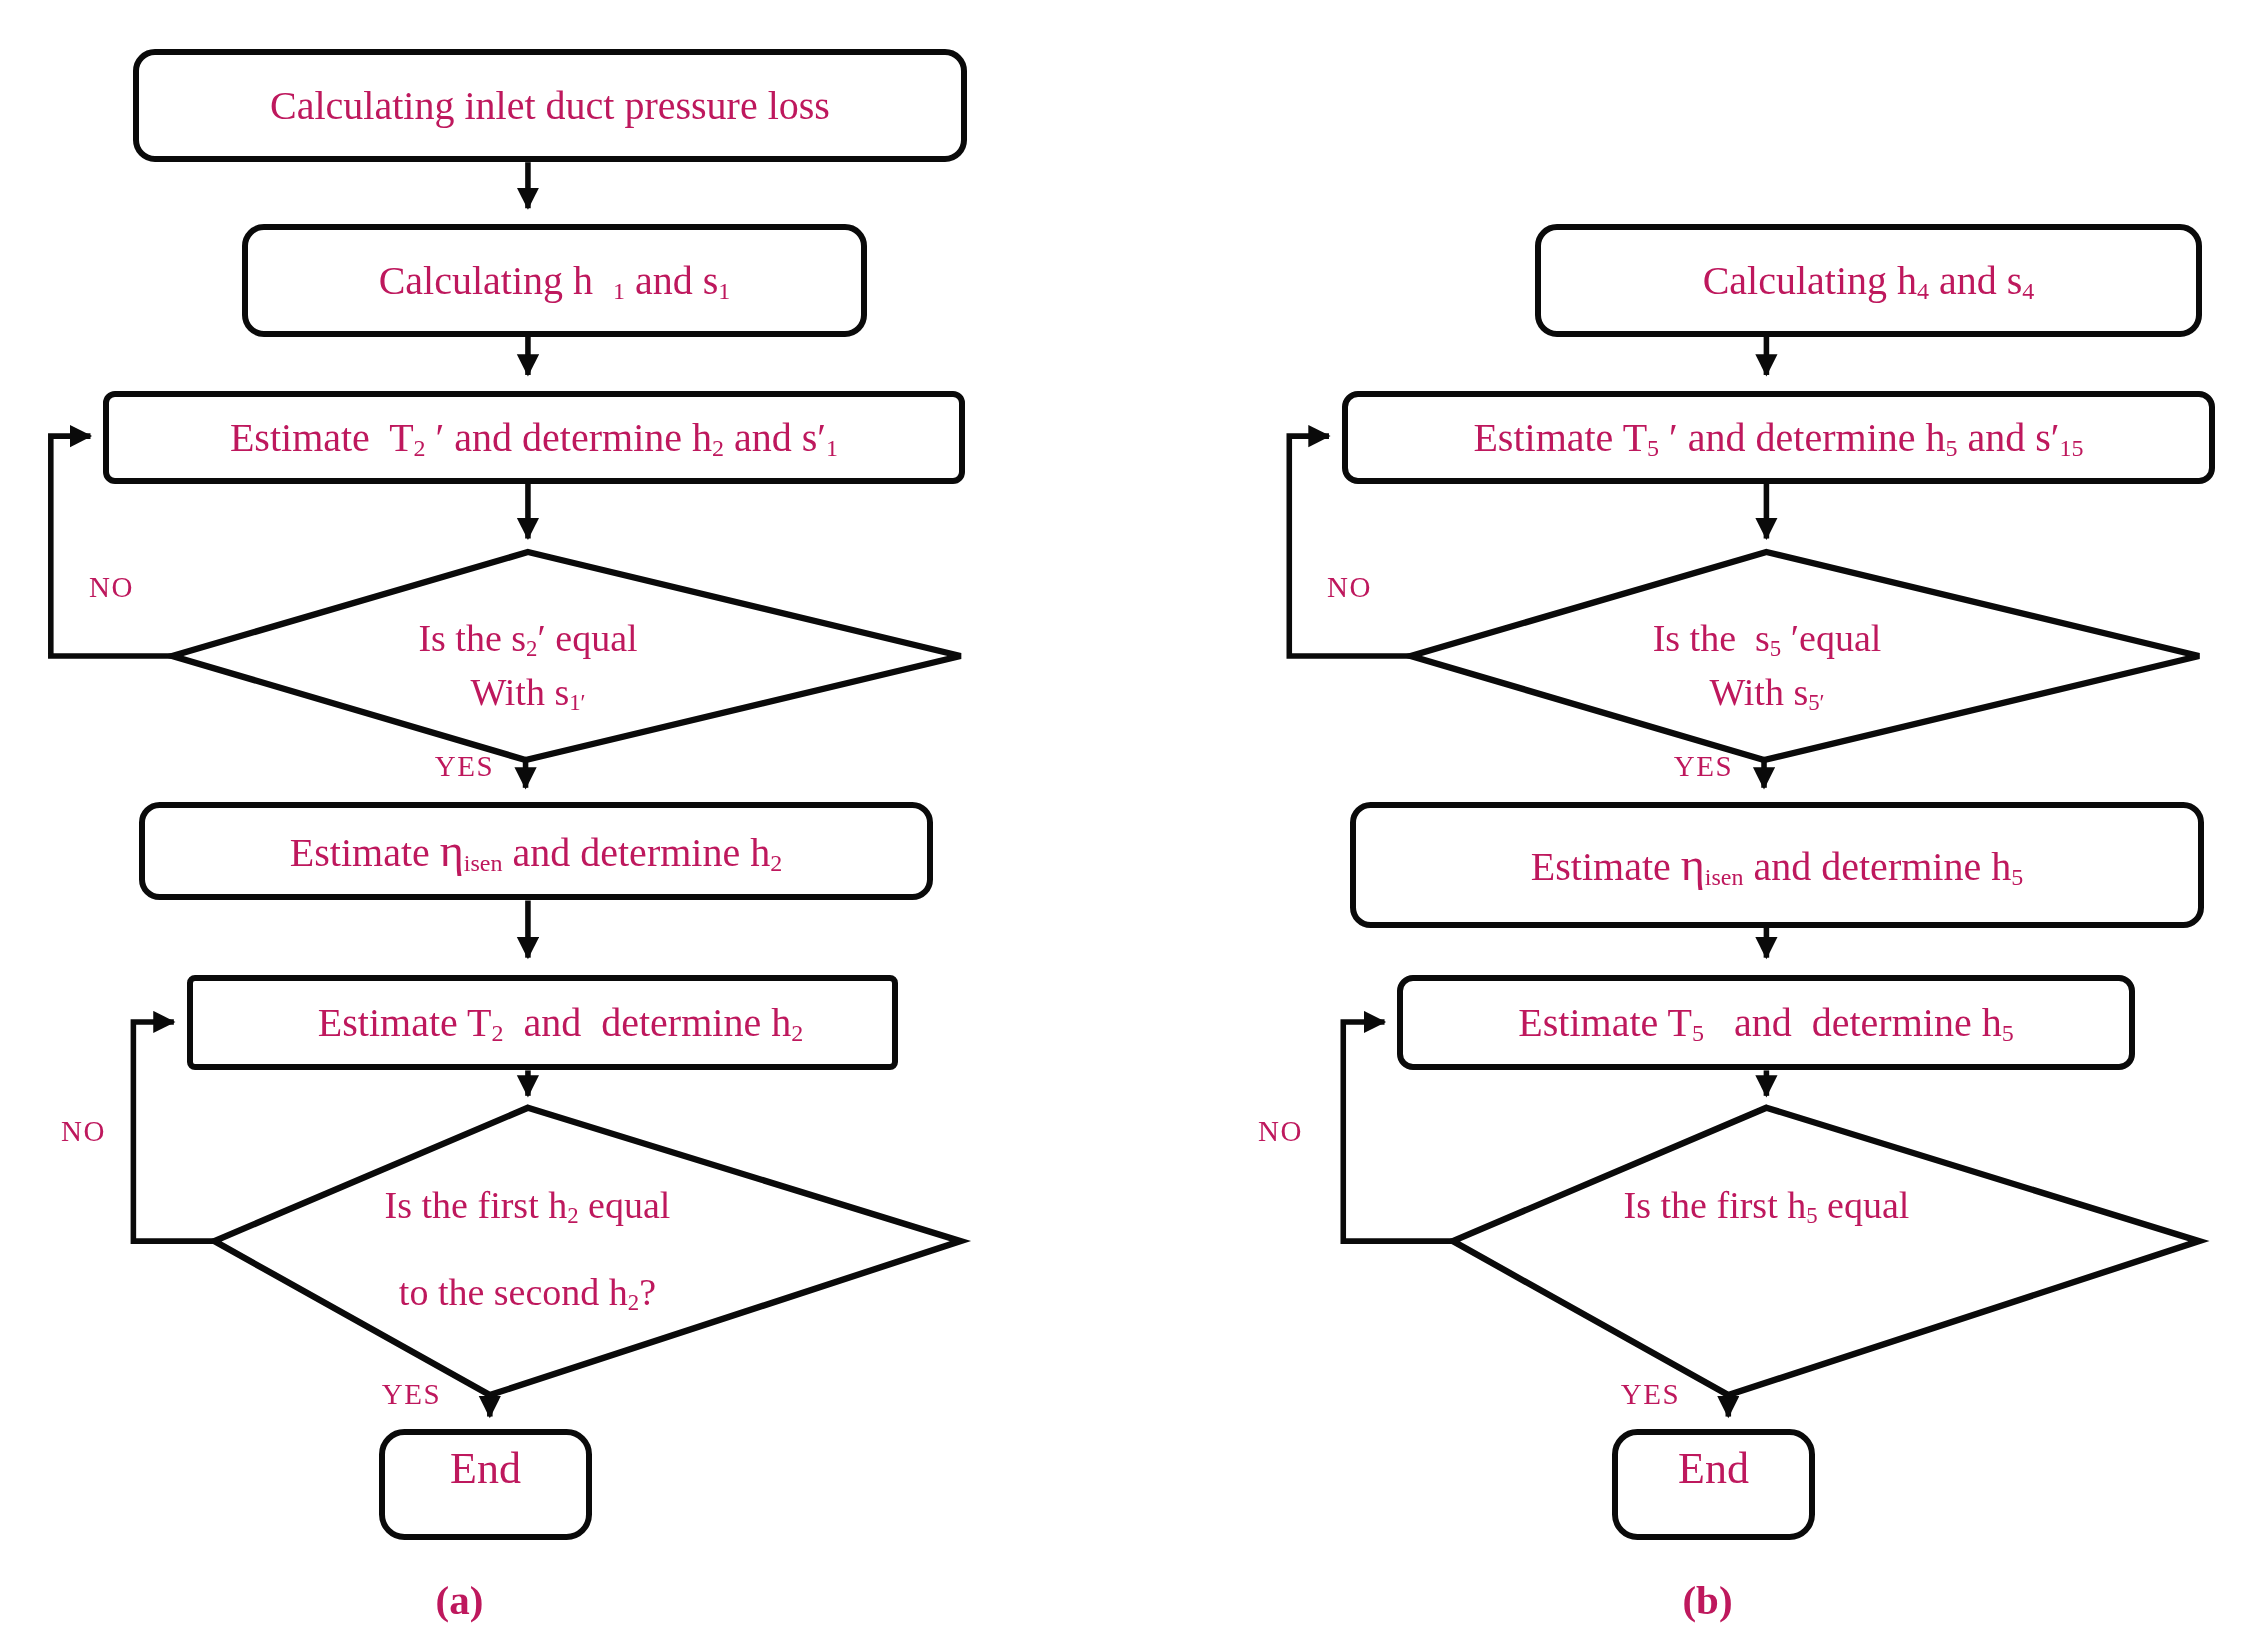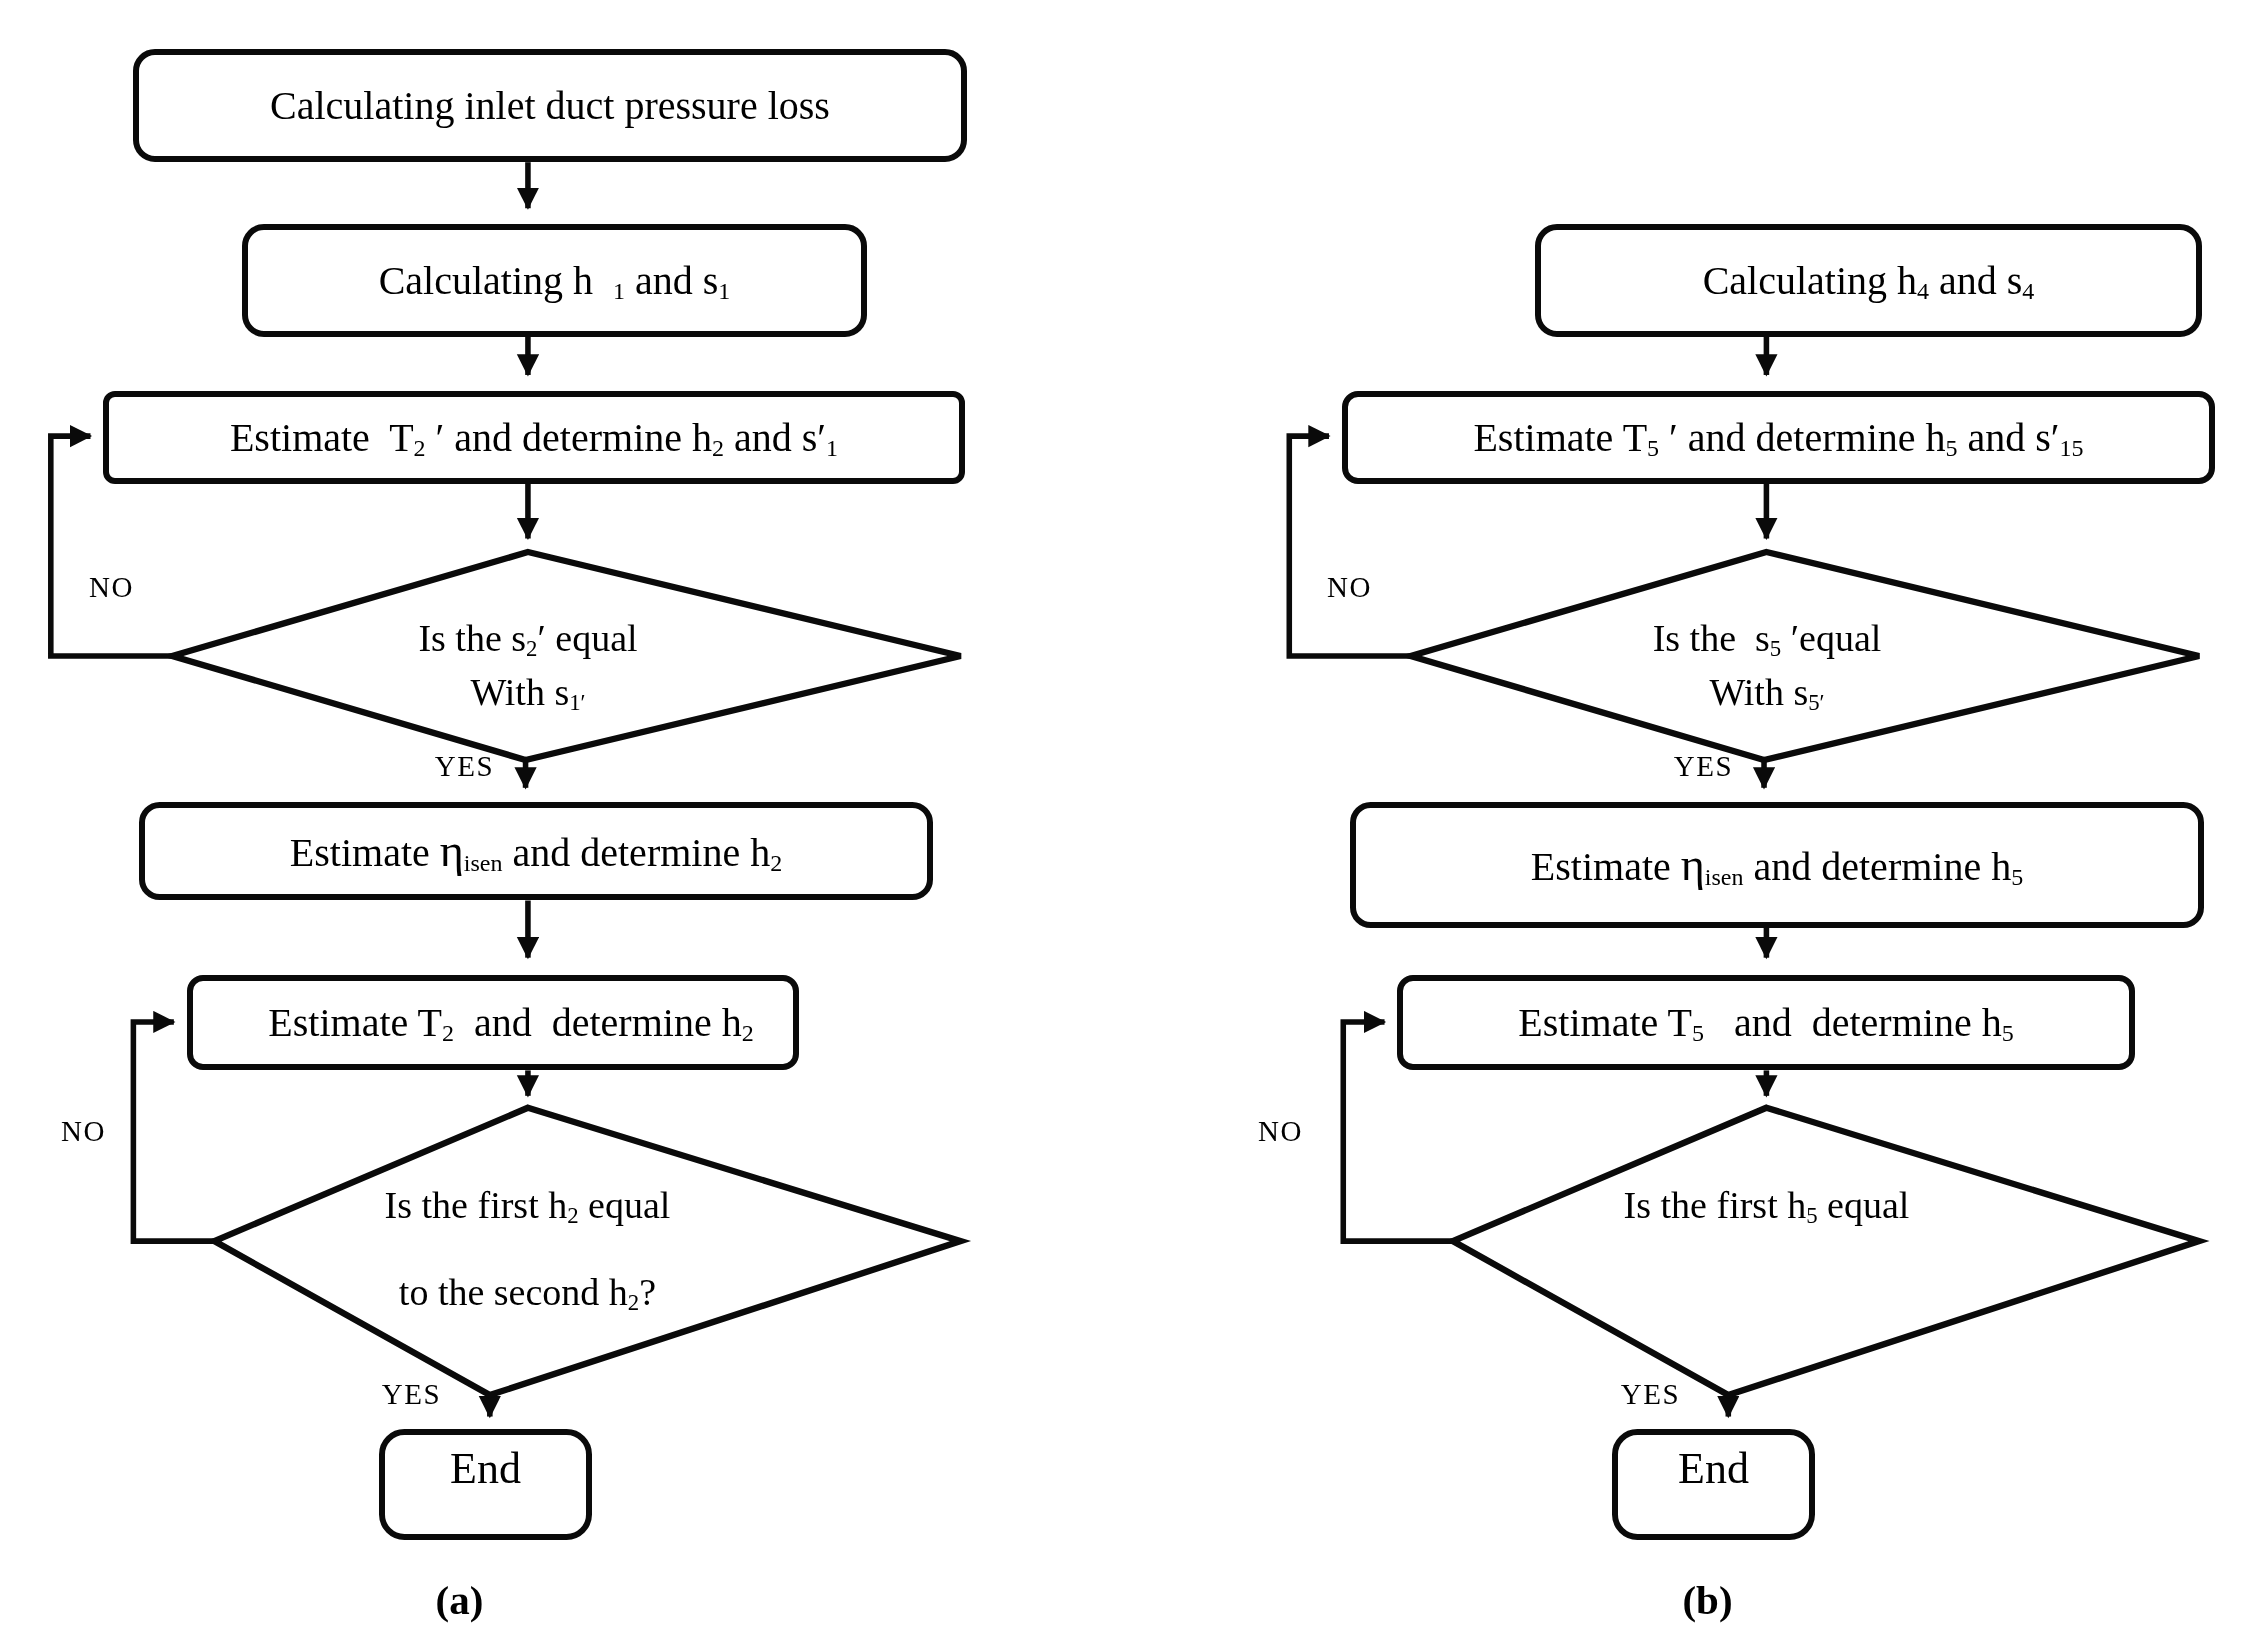--- a/index.html
+++ b/index.html
@@ -2,21 +2,21 @@
 <html style="font-size:12.7px"><head>
 <meta charset="utf-8">
 <style>
   html,body{margin:0;padding:0;background:#ffffff;}
   .canvas{
     position:relative;
     width:2261px;
     height:1651px;
     background:#ffffff;
     font-family:"Liberation Serif", serif;
-    color:#000000;
+    color:#be185d;
     overflow:hidden;
   }
   svg.wires{position:absolute;left:0;top:0;width:2261px;height:1651px;}
   .box{
     position:absolute;
     box-sizing:border-box;
     border:6.4px solid #0a0a0a;
     background:#ffffff;
     display:flex;
     align-items:center;
@@ -116,21 +116,21 @@
   <div class="dtext" style="left:250px;top:664px;width:556px;height:49px;">
       <span><span>With s</span><sub>1′</sub></span>
     </div>
   <div class="lbl" style="left:60px;top:568px;width:103px;height:38px;">NO</div>
   <div class="lbl" style="left:409px;top:748px;width:111px;height:37px;">YES</div>
 
   <div class="box" style="left:139px;top:802px;width:794px;height:98px;border-radius:20.6px;">
       <span><span>Estimate </span><span class="eta">η</span><sub>isen</sub><span> and determine h</span><sub>2</sub></span>
     </div>
 
-  <div class="box" style="left:187px;top:975px;width:612px;height:95px;border-radius:16px;padding-left:36px;">
+  <div class="box" style="left:187px;top:975px;width:711px;height:95px;border-radius:8px;padding-left:36px;">
       <span><span>Estimate T</span><sub>2</sub><span>&nbsp; and&nbsp; determine h</span><sub>2</sub></span>
     </div>
 
   <div class="dtext" style="left:230px;top:1177px;width:595px;height:49px;">
       <span><span>Is the first h</span><sub>2</sub><span> equal</span></span>
     </div>
   <div class="dtext" style="left:230px;top:1264px;width:595px;height:49px;">
       <span><span>to the second h</span><sub>2</sub><span>?</span></span>
     </div>
   <div class="lbl" style="left:32px;top:1112px;width:103px;height:38px;">NO</div>

